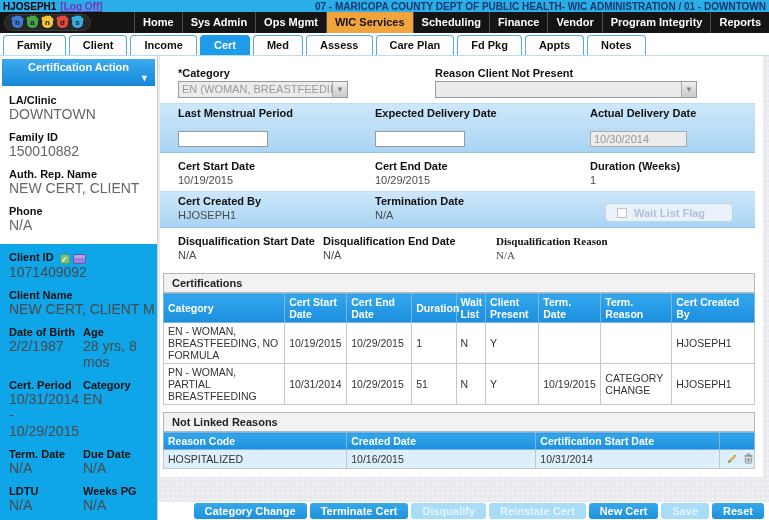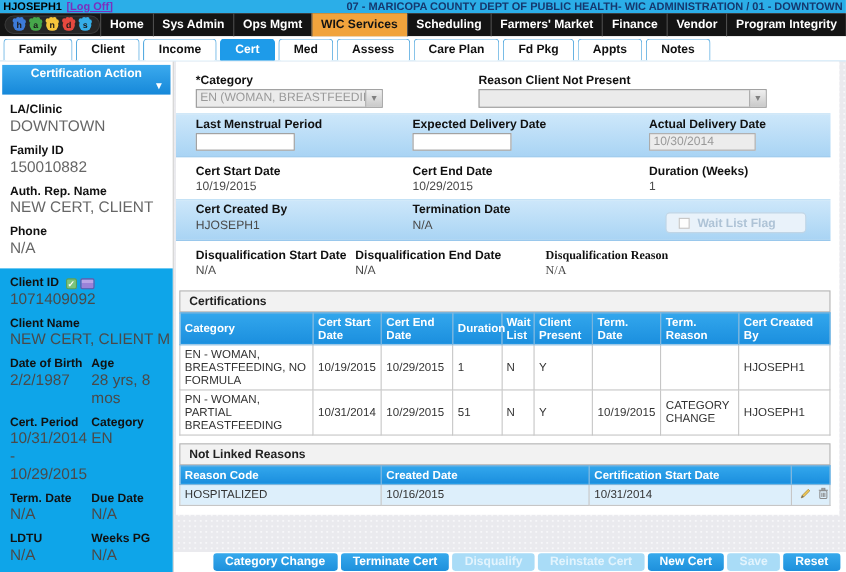--- a/index.html
+++ b/index.html
@@ -65,21 +65,21 @@
 
   .select-box { display:flex; width:170px; height:17px; border:1px solid #9a9a9a; background:#ebebeb; margin-top:2px; cursor:default; }
   .select-box.wide { width:262px; }
   .select-text { flex:1; font-size:11px; color:#9a9a9a; line-height:15px; padding:0 3px; white-space:nowrap; overflow:hidden; }
   .select-arrow { width:15px; background:linear-gradient(#efefef,#c9c9c9); border-left:1px solid #a8a8a8; color:#808080; font-size:8px; text-align:center; line-height:16px; }
 
   .chk-btn { display:inline-flex; align-items:center; gap:7px; border:1px solid #bdbdbd; border-radius:4px; background:#f4f4f4; color:#b3b3b3; font-size:11px; font-weight:bold; height:19px; padding:0 11px; margin-top:2px; }
   .chk-box { width:10px; height:10px; background:#fdfdfd; border:1px solid #c3c3c3; }
   .chk-btn.on-band { background:#E9F2FA; border-color:#c0d5e6; color:#aec3d6; width:128px; }
 
-  .text-input { width:90px; height:16px; border:1px solid #999; font-size:11px; padding:0 3px; color:#777; background:#fff; margin-top:2px; display:block; }
+  .text-input { width:90px; height:16px; border:1px solid #999; font-size:11px; padding:0 3px; color:#777; background:#fff; margin-top:12px; display:block; }
   .text-input.dis { background:#ececec; color:#999; border-color:#ababab; width:97px; }
 
   .section-hdr { margin:7px 8px 0 3px; border:1px solid #b5b5b5; background:#F2F2F2; font-size:11px; font-weight:bold; color:#222; padding:3px 8px; }
   table { border-collapse:collapse; table-layout:fixed; width:calc(100% - 11px); margin:0 8px 0 3px; }
   th { background:linear-gradient(#33A7ED,#1B8FDE); color:#fff; font-size:10.5px; font-weight:bold; text-align:left; padding:2px 4px; border:1px solid #7fb6dd; }
   td { background:#fff; font-size:10.5px; color:#333; padding:2px 4px; border:1px solid #c6c6c6; word-wrap:break-word; }
   .nl td { background:#DDEFFB; }
   .actcell { text-align:right; white-space:nowrap; }
   .icon-btn { display:inline-block; cursor:pointer; margin-left:3px; vertical-align:middle; }
 
@@ -106,21 +106,20 @@
       <span class="hand h4">d</span>
       <span class="hand h5">s</span>
     </div>
   </div>
   <div class="menu">
     <span class="menu-item">Home</span>
     <span class="menu-item">Sys Admin</span>
     <span class="menu-item">Ops Mgmt</span>
     <span class="menu-item active">WIC Services</span>
     <span class="menu-item">Scheduling</span>
-    <span class="menu-item">Farmers' Market</span>
     <span class="menu-item">Finance</span>
     <span class="menu-item">Vendor</span>
     <span class="menu-item">Program Integrity</span>
     <span class="menu-item">Reports</span>
 
   </div>
 </div>
 
 <div class="tabbar">
   <span class="tab">Family</span>

